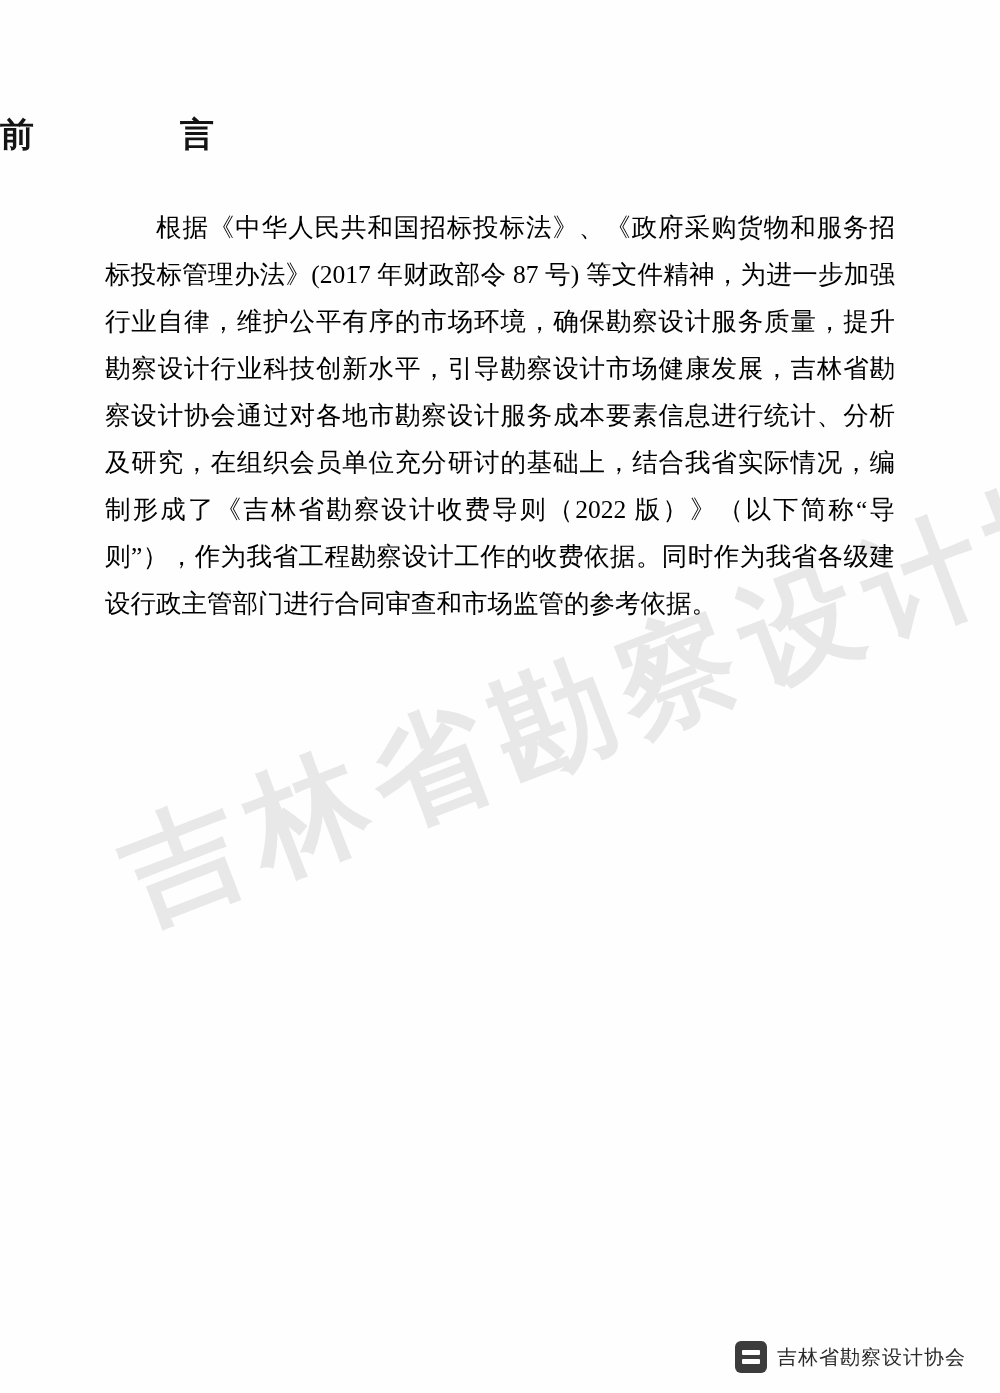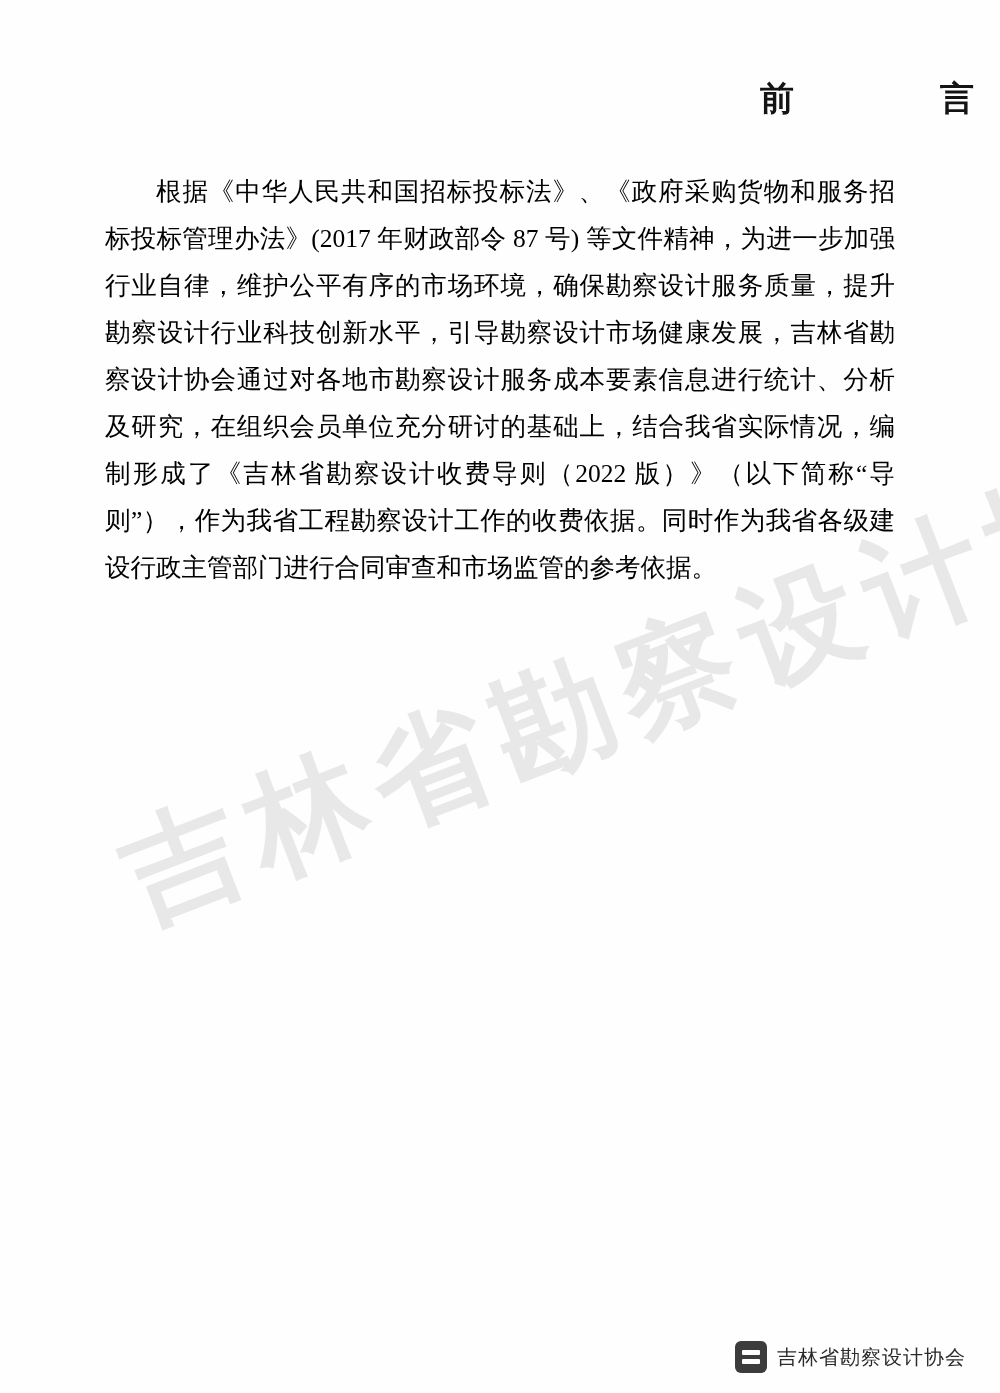--- a/index.html
+++ b/index.html
@@ -47,25 +47,25 @@
     letter-spacing: 14px;
     transform: rotate(-21deg);
     left: 40px;
     top: 340px;
   }
 
   
   .doc-title {
     position: relative;
     z-index: 3;
-    text-align: right;
+    text-align: left;
     font-size: 34px;
     font-weight: 700;
     letter-spacing: 26px;
-    padding-top: 76px;
+    padding-top: 112px;
     font-family: "Liberation Serif", "DejaVu Serif", serif;
     color: #141414;
   }
 
   
   .body-text {
     position: relative;
     z-index: 3;
     margin: 46px 105px 0 105px;
     font-size: 25.5px;

